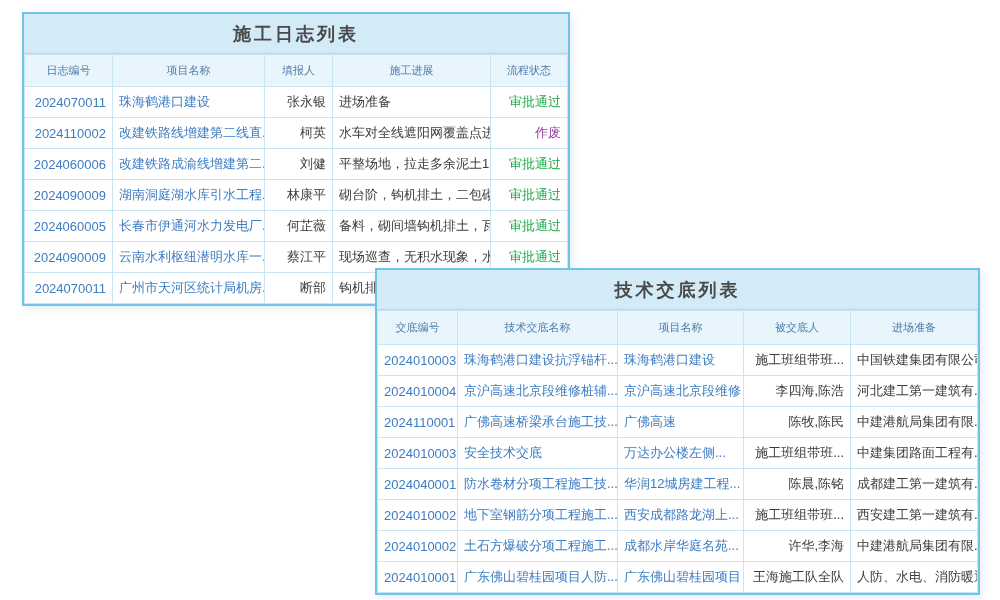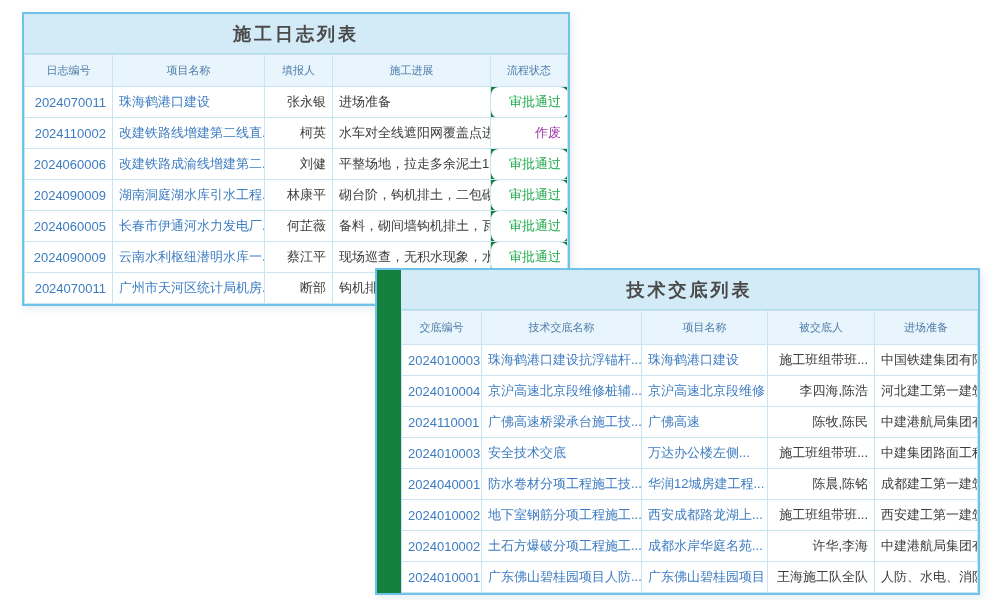--- a/index.html
+++ b/index.html
@@ -53,21 +53,21 @@
     padding: 0 6px;
     height: 31px;
     white-space: nowrap;
     overflow: hidden;
     text-overflow: clip;
     background: #ffffff;
   }
   .c-center { text-align: right; }
   .c-left { text-align: left; }
   .link { color: var(--link, #3d7cc2); cursor: pointer; }
-  .status-approved { color: var(--approved, #1faa4b); border-radius: 8px; }
+  .status-approved { color: var(--approved, #1faa4b); }
   .status-void { color: var(--void, #a03aa8); }
 </style>
 </head>
 <body style="--border: #6fc3e8; --link: #3d7cc2; --header-text: #4e7ca8; --approved: #1faa4b; --void: #a03aa8;">
 
 <div class="panel" id="panel-log" style="left:22px; top:12px; width:548px;">
   <div class="panel-title">施工日志列表</div>
   <table>
     <colgroup>
       <col style="width:88px">
@@ -132,21 +132,21 @@
           <td class="c-center link">2024070011</td>
           <td class="c-left link">广州市天河区统计局机房...</td>
           <td class="c-center">断部</td>
           <td class="c-left">钩机排土</td>
           <td class="c-center"></td>
         </tr>
       </tbody>
   </table>
 </div>
 
-<div class="panel" id="panel-tech" style="left:375px; top:268px; width:605px;padding-left:24px;">
+<div class="panel" id="panel-tech" style="left:375px; top:268px; width:605px;">
   <div class="panel-title">技术交底列表</div>
   <table>
     <colgroup>
       <col style="width:80px">
         <col style="width:160px">
         <col style="width:126px">
         <col style="width:107px">
         <col>
     </colgroup>
     <thead>

